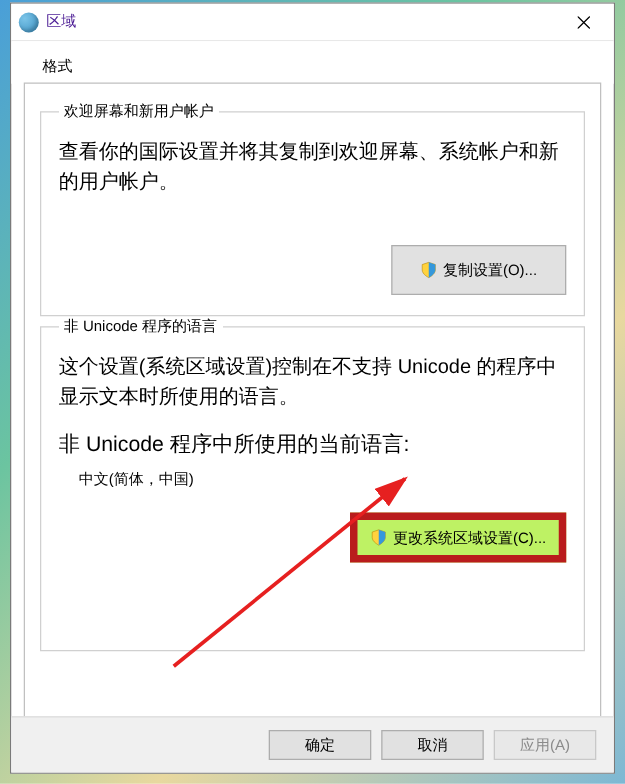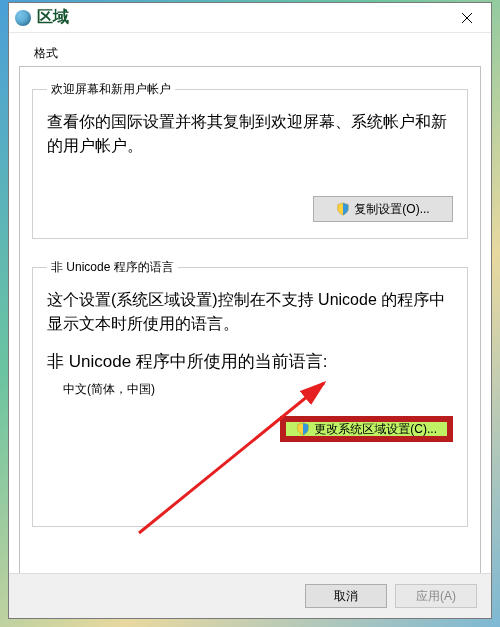--- a/index.html
+++ b/index.html
@@ -1,32 +1,32 @@
 <!DOCTYPE html>
 <html><head>
   <meta charset="utf-8">
   <style>
     * { box-sizing: border-box; margin: 0; padding: 0; font-family: "Microsoft YaHei", "Segoe UI", sans-serif; }
     body { width: 500px; height: 627px; background: linear-gradient(135deg, #4a9fd8, #6bc4a0, #e8d89f, #7db8d4); overflow: hidden; }
     .window { position: absolute; left: 8px; top: 2px; width: 484px; height: 617px; background: #ffffff; border: 1px solid #7a7a7a; }
     .titlebar { height: 30px; display: flex; align-items: center; padding: 0 2px 0 6px; background: #ffffff; border-bottom: 1px solid #e8e8e8; }
     .titlebar .globe { width: 16px; height: 16px; border-radius: 50%; background: radial-gradient(circle at 30% 30%, #7bc4e8, #3a8fc0); margin-right: 6px; box-shadow: inset -2px -2px 3px rgba(0,0,0,0.2); }
-    .titlebar .title { font-size: 16px; color: #14532d; flex: 1; font-weight: bold; }
+    .titlebar .title { font-size: 12px; color: #4c1d95; flex: 1; }
     .titlebar .close { width: 45px; height: 30px; display: flex; align-items: center; justify-content: center; }
     .titlebar .close svg { width: 10px; height: 10px; }
     .tabs { display: flex; padding: 6px 10px 0 10px; background: #ffffff; }
     .tab { padding: 5px 14px; font-size: 12px; border: 1px solid transparent; cursor: default; color: #000; }
     .tab.active { border: 1px solid #c0c0c0; border-bottom: 1px solid #ffffff; background: #ffffff; position: relative; z-index: 2; }
     .tab.inactive { border-bottom: none; }
     .tab-panel { margin: 0 10px 0 10px; border: 1px solid #c0c0c0; padding: 14px 12px; height: 510px; background: #ffffff; position: relative; top: -1px; }
-    fieldset { border: 1px solid #d0d0d0; padding: 12px 14px 16px 14px; margin-bottom: 20px; font-size: 12px; }
+    fieldset { border: 1px solid #d0d0d0; padding: 12px 14px 16px 14px; font-size: 12px; }
     legend { font-size: 12px; padding: 0 4px; color: #000; }
     .desc { font-size: 16px; color: #000; line-height: 1.5; margin-bottom: 14px; }
     .btn-row { display: flex; justify-content: flex-end; }
-    .btn-shield { display: flex; align-items: center; gap: 4px; padding: 4px 10px; font-size: 12px; background: #e1e1e1; border: 1px solid #adadad; min-width: 140px; justify-content: center; height: 26px; }
+    .btn-shield { display: flex; align-items: center; gap: 4px; padding: 4px 10px; font-size: 12px; background: #e1e1e1; border: 1px solid #adadad; min-width: 140px; justify-content: center; height: 40px; }
     .btn-shield.highlight { border: 6px solid #b91c1c; background: #bef264; }
     .shield-icon { width: 14px; height: 14px; }
     .sub-label { font-size: 17px; margin: 10px 0 8px 0; }
     .sub-value { font-size: 12px; margin: 0 0 18px 16px; }
     fieldset.tall { height: 268px; }
     .footer { position: absolute; left: 0; right: 0; bottom: 0; padding: 10px 14px; display: flex; justify-content: flex-end; gap: 8px; background: #f0f0f0; border-top: 1px solid #dcdcdc; }
     .fbtn { min-width: 82px; height: 24px; font-size: 12px; background: #e1e1e1; border: 1px solid #adadad; }
     .fbtn.disabled { color: #8a8a8a; background: #e8e8e8; border-color: #c8c8c8; }
     .arrow { position: absolute; pointer-events: none; }
   </style>
@@ -77,20 +77,21 @@
             <path d="M8 1 L14 3 V8 C14 12 8 15 8 15 Z" fill="#3598db"></path>
           </svg>
           <span>更改系统区域设置(C)...</span>
         </button>
       </div>
     </fieldset>
 
   </div>
 
   <div class="footer">
+    <button class="fbtn">确定</button>
     <button class="fbtn">取消</button>
     <button class="fbtn disabled" disabled="">应用(A)</button>
   </div>
 
   <svg class="arrow" style="left:120px; top:360px; width:220px; height:180px;">
     <defs>
       <marker id="ah" markerWidth="10" markerHeight="10" refX="8" refY="3" orient="auto">
         <path d="M0,0 L0,6 L9,3 z" fill="#e62020"></path>
       </marker>
     </defs>

